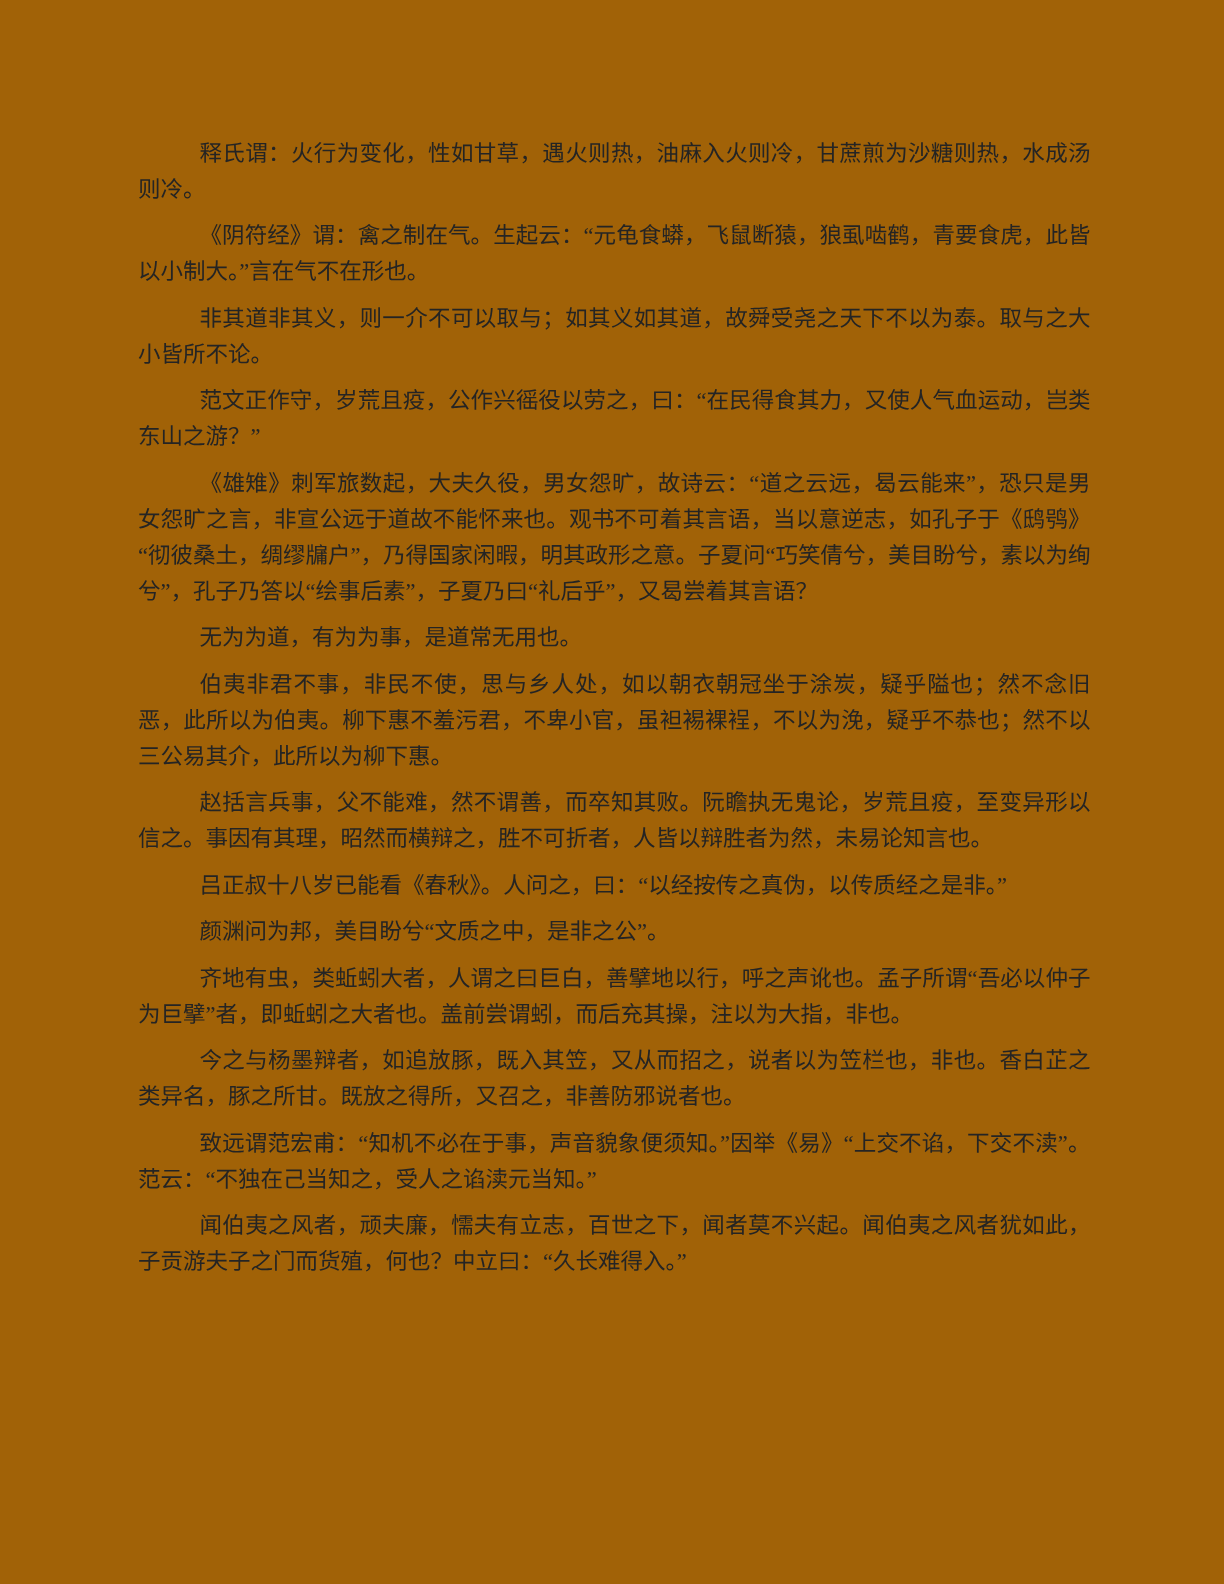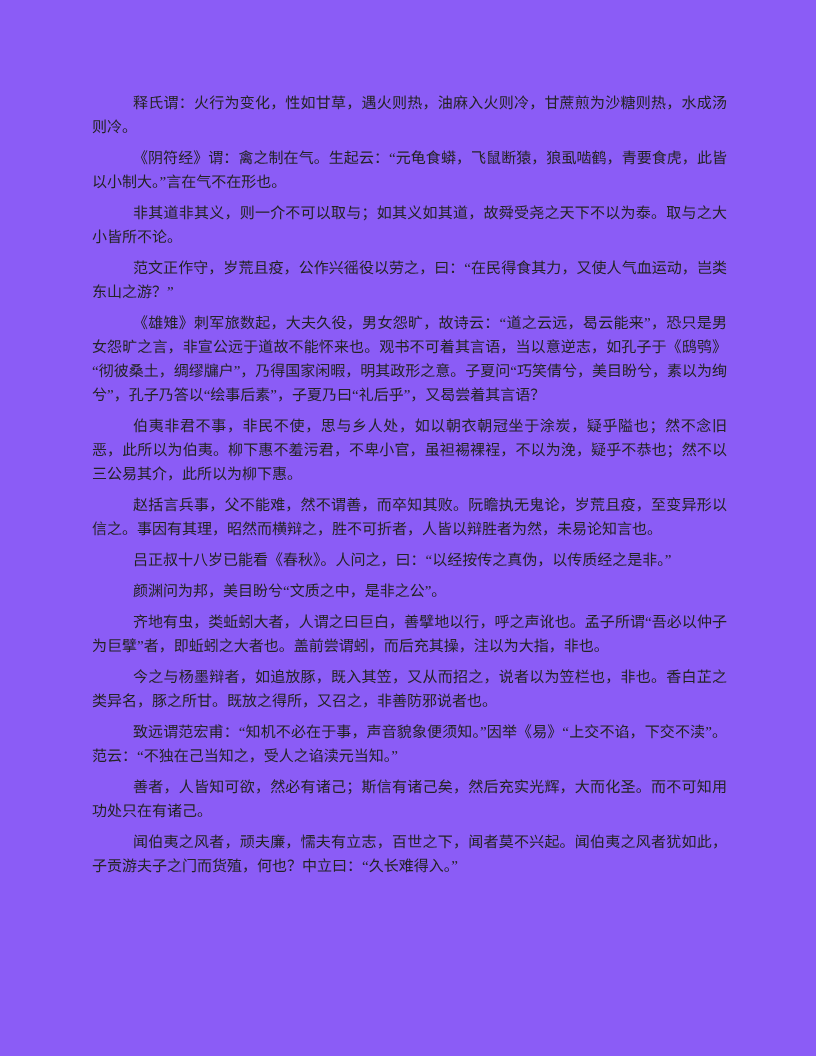--- a/index.html
+++ b/index.html
@@ -4,21 +4,21 @@
 <style>
   html, body {
     margin: 0;
     padding: 0;
     background: #ffffff;
   }
   .page {
     position: relative;
     width: 816px;
     height: 1056px;
-    background: #8b5cf6;
+    background: #a16207;
     overflow: hidden;
     box-sizing: border-box;
     text-decoration: underline;
   }
   .content {
     position: absolute;
     top: 91px;
     left: 92px;
     width: 635px;
   }
@@ -37,23 +37,23 @@
 </head>
 <body>
 
 <div class="page">
   <div class="content">
     <p class="para">释氏谓：火行为变化，性如甘草，遇火则热，油麻入火则冷，甘蔗煎为沙糖则热，水成汤则冷。</p>
     <p class="para">《阴符经》谓：禽之制在气。生起云：“元龟食蟒，飞鼠断猿，狼虱啮鹤，青要食虎，此皆以小制大。”言在气不在形也。</p>
     <p class="para">非其道非其义，则一介不可以取与；如其义如其道，故舜受尧之天下不以为泰。取与之大小皆所不论。</p>
     <p class="para">范文正作守，岁荒且疫，公作兴徭役以劳之，曰：“在民得食其力，又使人气血运动，岂类东山之游？”</p>
     <p class="para">《雄雉》刺军旅数起，大夫久役，男女怨旷，故诗云：“道之云远，曷云能来”，恐只是男女怨旷之言，非宣公远于道故不能怀来也。观书不可着其言语，当以意逆志，如孔子于《鸱鸮》“彻彼桑土，绸缪牖户”，乃得国家闲暇，明其政形之意。子夏问“巧笑倩兮，美目盼兮，素以为绚兮”，孔子乃答以“绘事后素”，子夏乃曰“礼后乎”，又曷尝着其言语？</p>
+    <p class="para">无为为道，有为为事，是道常无用也。</p>
     <p class="para">伯夷非君不事，非民不使，思与乡人处，如以朝衣朝冠坐于涂炭，疑乎隘也；然不念旧恶，此所以为伯夷。柳下惠不羞污君，不卑小官，虽袒裼裸裎，不以为浼，疑乎不恭也；然不以三公易其介，此所以为柳下惠。</p>
     <p class="para">赵括言兵事，父不能难，然不谓善，而卒知其败。阮瞻执无鬼论，岁荒且疫，至变异形以信之。事因有其理，昭然而横辩之，胜不可折者，人皆以辩胜者为然，未易论知言也。</p>
     <p class="para">吕正叔十八岁已能看《春秋》。人问之，曰：“以经按传之真伪，以传质经之是非。”</p>
     <p class="para">颜渊问为邦，美目盼兮“文质之中，是非之公”。</p>
     <p class="para">齐地有虫，类蚯蚓大者，人谓之曰巨白，善擘地以行，呼之声讹也。孟子所谓“吾必以仲子为巨擘”者，即蚯蚓之大者也。盖前尝谓蚓，而后充其操，注以为大指，非也。</p>
     <p class="para">今之与杨墨辩者，如追放豚，既入其笠，又从而招之，说者以为笠栏也，非也。香白芷之类异名，豚之所甘。既放之得所，又召之，非善防邪说者也。</p>
     <p class="para">致远谓范宏甫：“知机不必在于事，声音貌象便须知。”因举《易》“上交不谄，下交不渎”。范云：“不独在己当知之，受人之谄渎元当知。”</p>
-    <p class="para">善者，人皆知可欲，然必有诸己；斯信有诸己矣，然后充实光辉，大而化圣。而不可知用功处只在有诸己。</p>
     <p class="para">闻伯夷之风者，顽夫廉，懦夫有立志，百世之下，闻者莫不兴起。闻伯夷之风者犹如此，子贡游夫子之门而货殖，何也？中立曰：“久长难得入。”</p>
   </div>
 </div>
 
 </body></html>

